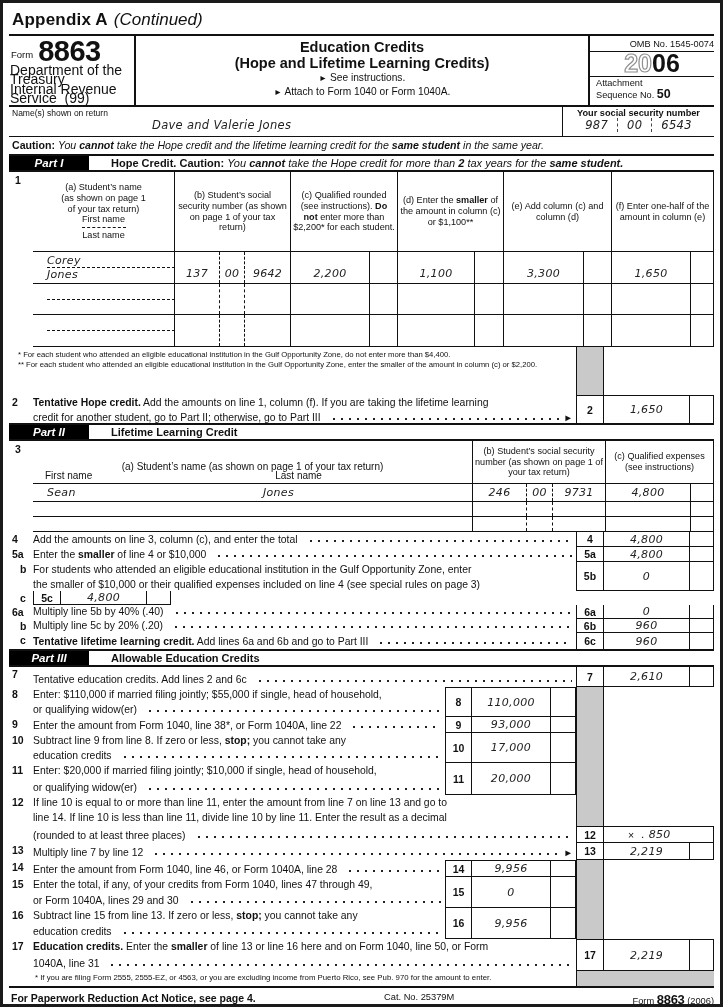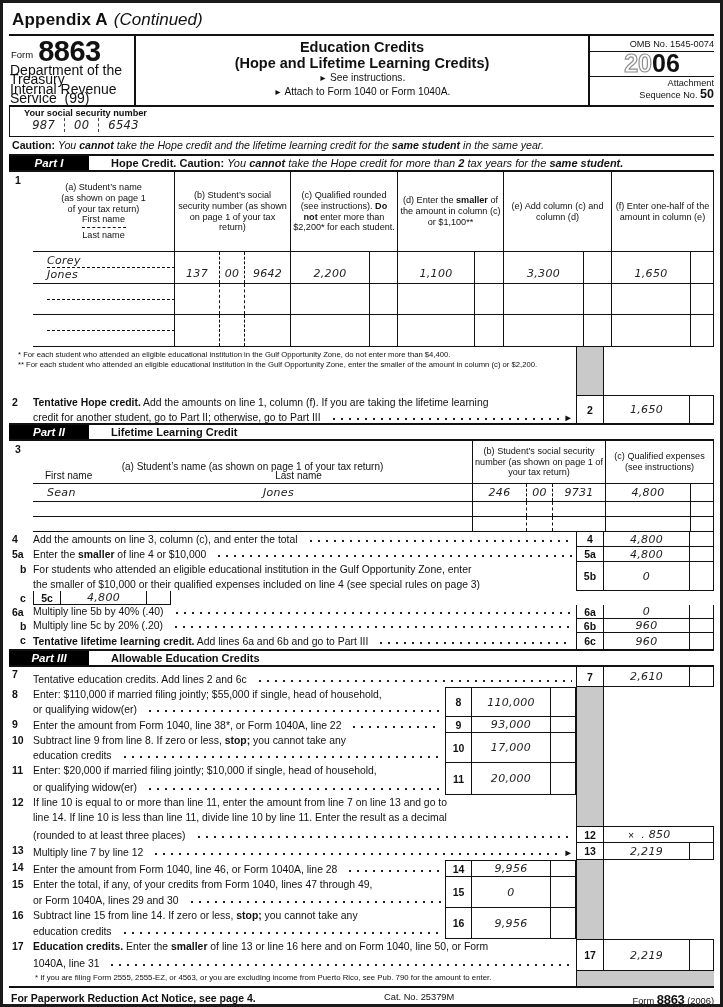--- a/index.html
+++ b/index.html
@@ -20,21 +20,21 @@
   .dept{font-size:14px;line-height:9.6px;padding-bottom:1px}
   .hdr-c{flex:1;text-align:center;padding-top:3px}
   .tt1{font-size:14.5px;font-weight:bold;line-height:16px}
   .tt3{font-size:10.2px;font-weight:normal;line-height:13px}
   .arr{font-size:8.5px}
   .hdr-r{width:126px;border-left:2px solid #111;display:flex;flex-direction:column}
   .omb{font-size:9.2px;text-align:right;border-bottom:1.5px solid #111;padding:3px 0 2px}
   .yr{border-bottom:1.5px solid #111;text-align:center;font-size:25px;line-height:23px;padding-bottom:1px}
   .y-o{color:#fff;-webkit-text-stroke:1.2px #8f8f8f;font-weight:bold}
   .y-b{font-weight:bold}
-  .att{font-size:9.2px;line-height:10.5px;padding:1px 0 0 6px;text-align:right}
+  .att{font-size:9.2px;line-height:10.5px;padding:1px 0 0 6px;text-align:left}
   .seq{font-size:12.5px;font-weight:bold}
 
   .nrow{display:flex;height:30px;border-bottom:1.5px solid #111}
   .nl{flex:1;padding:1px 0 0 3px}
   .nlab{font-size:8.5px}
   .nval{padding-left:140px;font-size:11.5px}
   .nr{width:152px;border-left:1.5px solid #111;text-align:center}
   .slab{font-size:9.2px;font-weight:bold;padding-top:1px}
   .sval{display:flex;justify-content:center;font-size:11.5px;line-height:14px}
   .sval span{padding:0 9px}
@@ -144,20 +144,24 @@
         <span class="y-o">20</span><span class="y-b">06</span>
       </div>
       <div class="att">
         <div>Attachment</div>
         <div><span>Sequence No.</span> <span class="seq">50</span></div>
       </div>
     </div>
   </div>
 
   <div class="nrow">
+    <div class="nl">
+      <div class="nlab">Name(s) shown on return</div>
+      <div class="nval hw">Dave and Valerie Jones</div>
+    </div>
     <div class="nr">
       <div class="slab">Your social security number</div>
       <div class="sval hw">
         <span>987</span>
           <span class="mid">00</span>
           <span>6543</span>
       </div>
     </div>
   </div>
 
@@ -569,21 +573,21 @@
         </div>
         <div class="ib bbx">
             <div class="on">15</div>
             <div class="oa hw">0</div>
             <div class="oc"></div>
           </div>
       </div>
       <div class="lrow" style="height:31px">
         <div class="lnum">16</div>
         <div class="lblk w412">
-          <div class="lbl"><span>Subtract line 15 from line 14. If zero or less, </span><span class="b">stop;</span><span> you cannot take any</span></div>
+          <div class="lbl"><span>Subtract line 15 from line 13. If zero or less, </span><span class="b">stop;</span><span> you cannot take any</span></div>
           <div class="lline">
               <span class="lbl">education credits</span>
               <span class="dots"></span>
             </div>
         </div>
         <div class="ib bbx">
             <div class="on">16</div>
             <div class="oa hw">9,956</div>
             <div class="oc"></div>
           </div>
@@ -606,21 +610,21 @@
         </div>
     </div>
     <div class="obox btx bbx">
         <div class="on">17</div>
         <div class="oa hw">2,219</div>
         <div class="oc"></div>
       </div>
   </div>
 
   <div class="lrow" style="height:15px">
-    <div style="flex:1;font-size:7.8px;padding:2px 4px 0 26px">* If you are filing Form 2555, 2555-EZ, or 4563, or you are excluding income from Puerto Rico, see Pub. 790 for the amount to enter.</div>
+    <div style="flex:1;font-size:7.8px;padding:2px 4px 0 26px">* If you are filing Form 2555, 2555-EZ, or 4563, or you are excluding income from Puerto Rico, see Pub. 970 for the amount to enter.</div>
     <div style="width:138px;display:flex">
       <div style="flex:1;background:#c9c9c9;border-left:1.5px solid #111"></div>
     </div>
   </div>
 
   <div class="foot">
     <div class="footl">For Paperwork Reduction Act Notice, see page 4.</div>
     <div class="footc">Cat. No. 25379M</div>
     <div class="footr">
       <span>Form</span>

